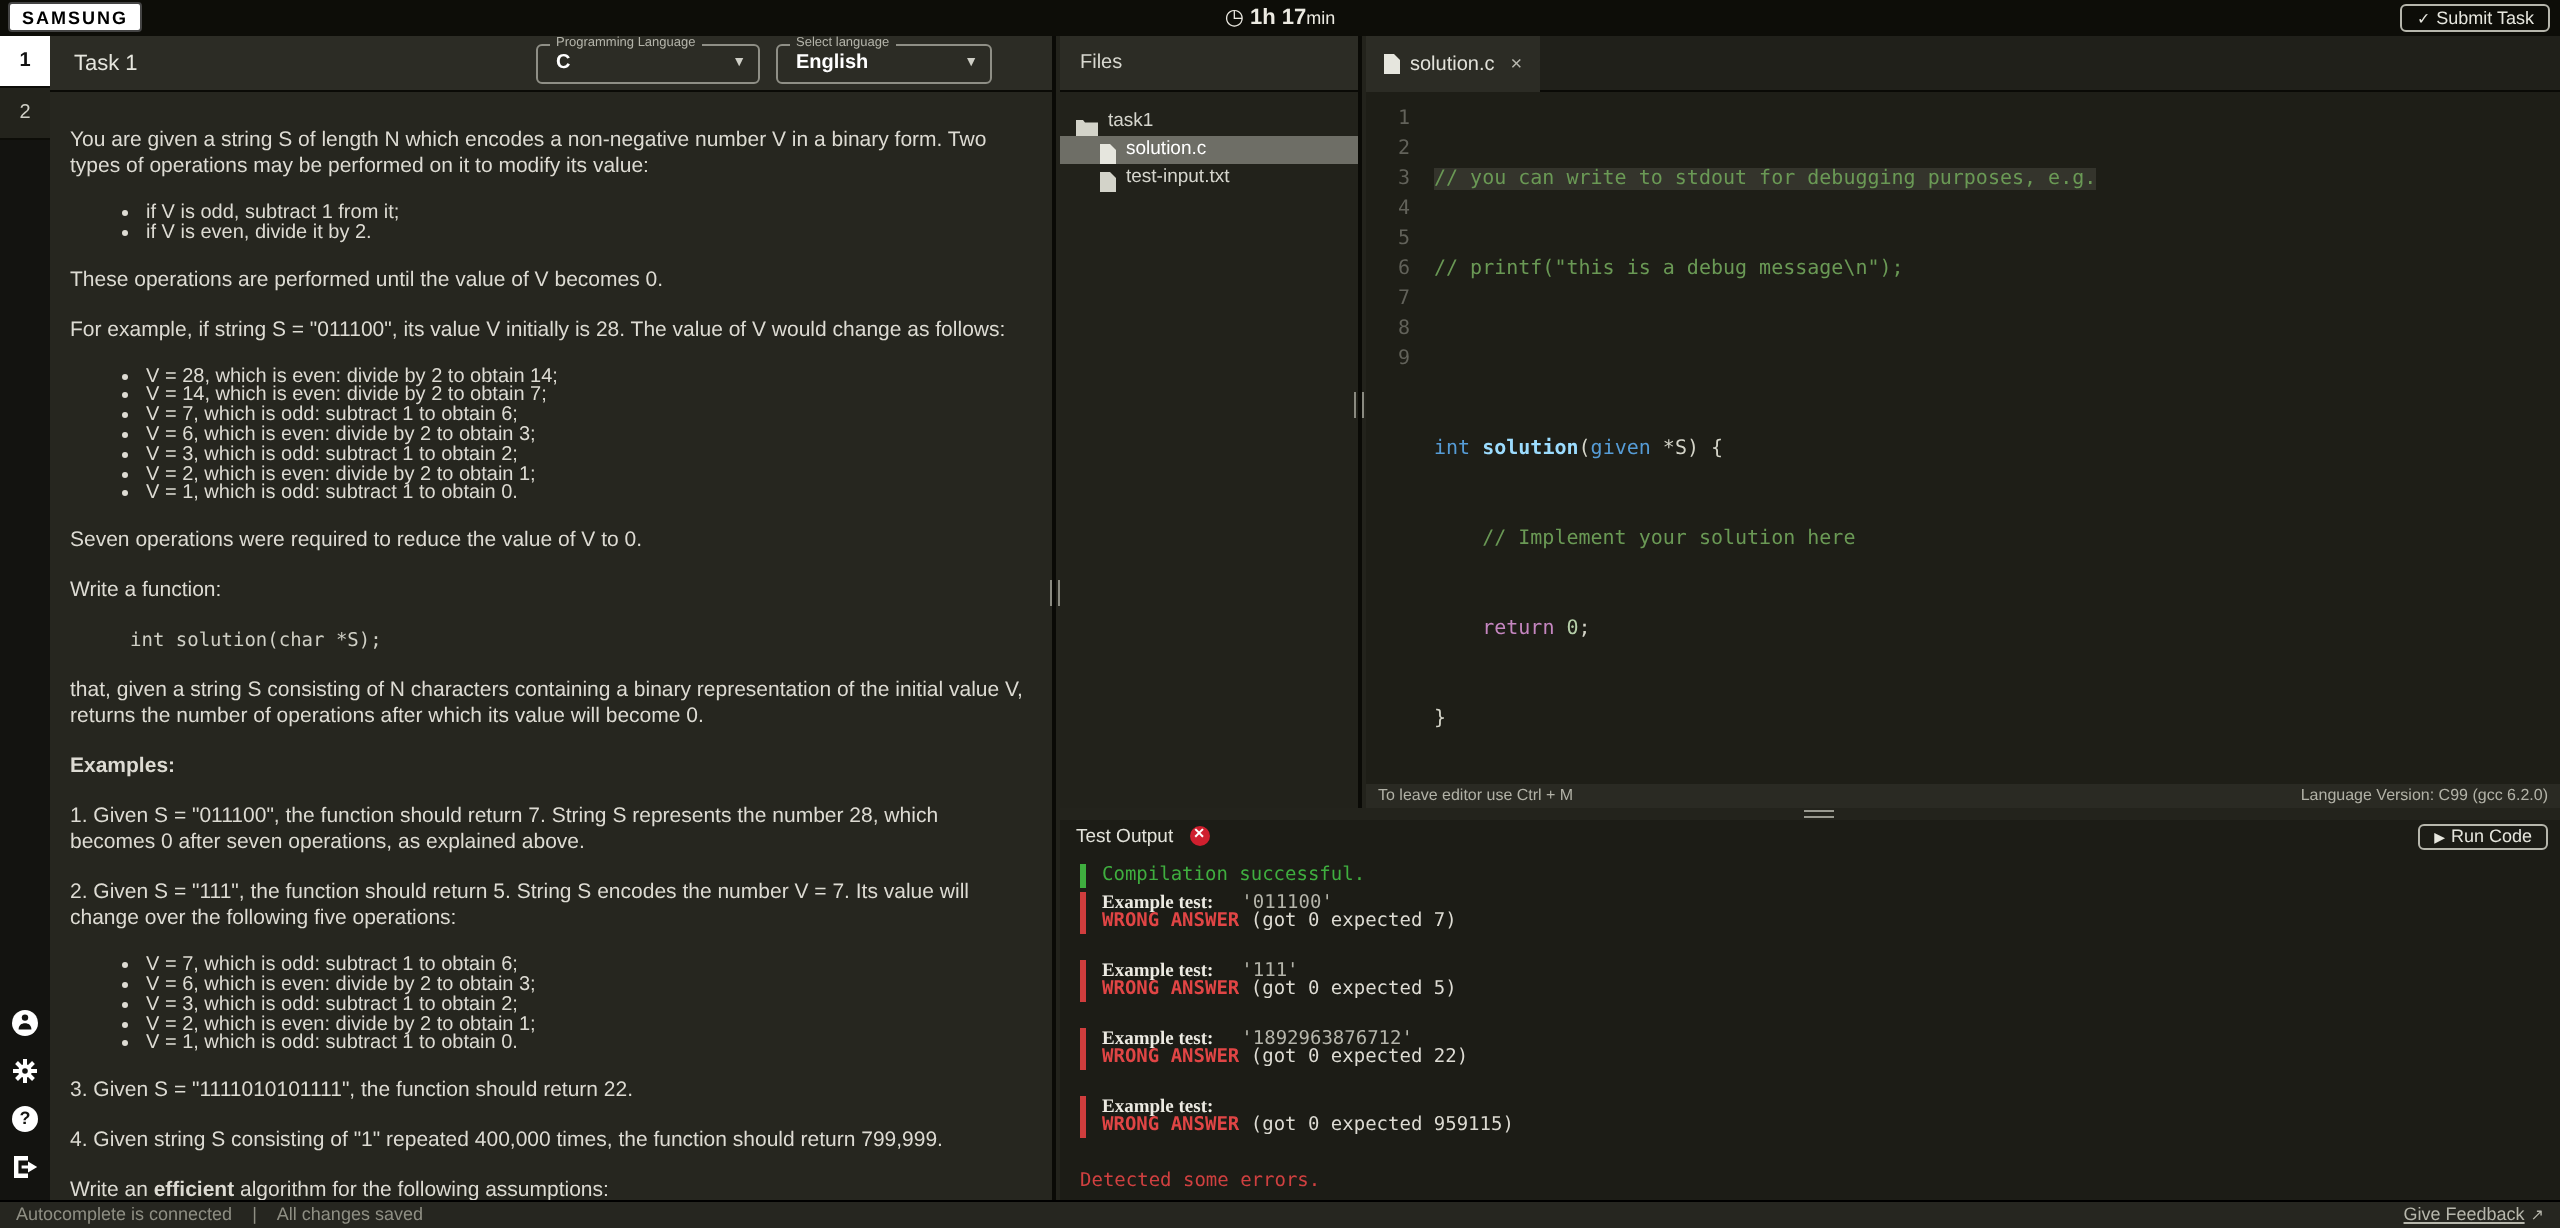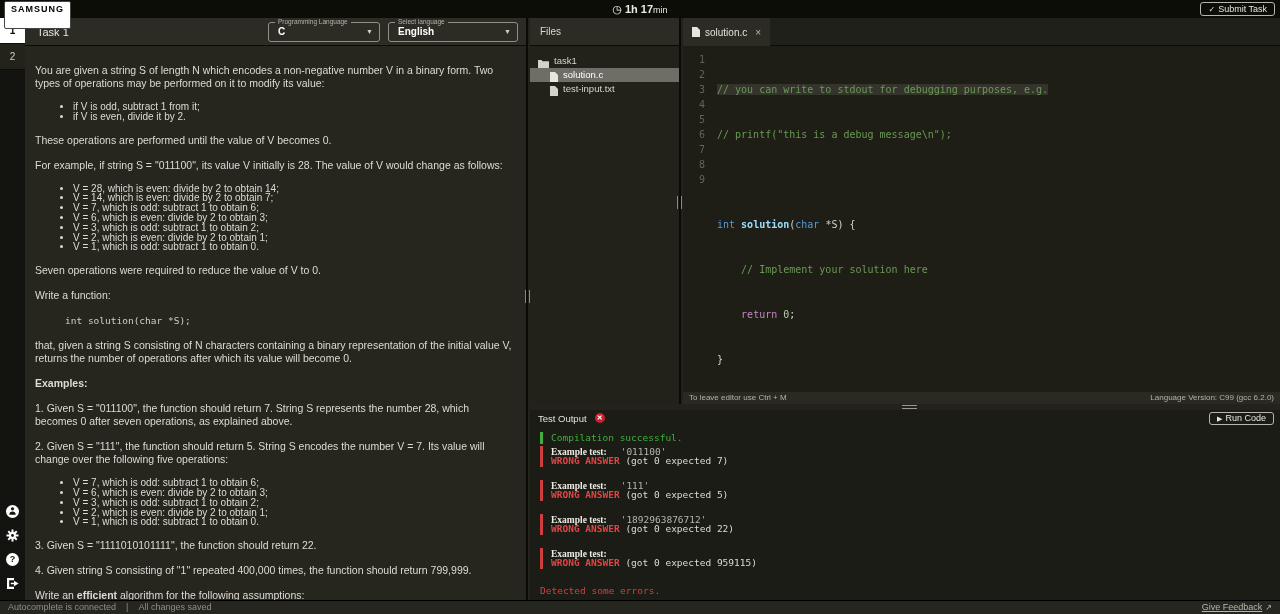--- a/index.html
+++ b/index.html
@@ -7,21 +7,21 @@
   body {
     position:relative;
     background:#23231c;
     font-family:"Liberation Sans", sans-serif;
     color:#d8d8d0;
     -webkit-font-smoothing:antialiased;
   }
   
   .topbar { position:absolute; top:0; left:0; right:0; height:18px; background:#0d0d08; z-index:20; }
   .logo {
-    position:absolute; left:4px; top:1px; height:28px; line-height:14px;
+    position:absolute; left:4px; top:1px; height:15px; line-height:14px;
     background:#fff; color:#000; border:1px solid #444; border-radius:2px;
     font-size:9px; font-weight:bold; letter-spacing:1px; padding:0 6px;
   }
   .timer { position:absolute; left:0; right:0; top:0; height:18px; text-align:center; line-height:18px; color:#eceae2; font-size:11px; font-weight:bold; }
   .timer .clock { font-weight:normal; font-size:11px; margin-right:3px; }
   .timer .unit { font-size:9px; font-weight:normal; }
   .submit-btn {
     position:absolute; right:5px; top:2px; height:14px; line-height:12px;
     border:1px solid #b6b6ac; border-radius:3px; padding:0 7px;
     font-size:9px; color:#e6e6de; background:transparent; cursor:pointer;
@@ -47,21 +47,21 @@
   .task-num.active { background:#fff; color:#111; font-weight:bold; }
   .rail-icons { position:absolute; bottom:10px; left:0; width:25px; display:flex; flex-direction:column; align-items:center; gap:10px; }
   .rail-icon { width:14px; height:14px; display:flex; align-items:center; justify-content:center; cursor:pointer; }
   .help-circle { width:13px; height:13px; border-radius:50%; background:#fff; color:#131310; font-size:9px; font-weight:bold; text-align:center; line-height:13px; }
   
   .task-panel { position:absolute; left:25px; top:18px; width:503px; bottom:14px; background:#26261f; border-right:2px solid #0a0a06;padding-left:48px; }
   .task-header { position:absolute; top:0; left:0; right:0; height:28px; background:#2c2c25; border-bottom:1px solid #0a0a06; }
   .task-title { position:absolute; left:12px; top:0; line-height:28px; font-size:11px; color:#e6e6de; }
   .dd { position:absolute; top:4px; height:20px; border:1px solid #8f8f86; border-radius:3px; cursor:pointer; }
   .dd-lang { left:243px; width:112px; }
-  .dd-locale { left:363px; width:130px; }
+  .dd-locale { left:363px; width:108px; }
   .dd-label { position:absolute; top:-5px; left:6px; font-size:6.5px; color:#b4b4aa; background:#2c2c25; padding:0 3px; white-space:nowrap; }
   .dd-value { position:absolute; left:9px; top:0; line-height:18px; font-size:10px; font-weight:bold; color:#fff; }
   .dd-caret { position:absolute; right:6px; top:5px; font-size:7px; color:#cfcfc6; }
   .task-body {
     position:absolute; top:28px; bottom:0; left:0; right:0;
     padding:18px 12px 0 10px; font-size:10.5px; line-height:13px; color:#dddbd3; overflow:hidden;
   }
   .task-body p { margin:0 0 12px 0; }
   .task-body ul { margin:0 0 12px 0; padding-left:38px; list-style:disc; }
   .task-body li { font-size:10px; line-height:9.8px; }
@@ -268,21 +268,21 @@
 4
 5
 6
 7
 8
 9</div>
     <div class="code-lines">
       <div class="line"><span class="cmt hl1">// you can write to stdout for debugging purposes, e.g.</span></div>
       <div class="line"><span class="cmt">// printf("this is a debug message\n");</span></div>
       <div class="line"></div>
-      <div class="line"><span class="kw">int</span><span> </span><span class="fn">solution</span><span>(</span><span class="kw">char</span><span> *S) {</span></div>
+      <div class="line"><span class="kw">int</span><span> </span><span class="fn">solution</span><span>(</span><span class="kw">given</span><span> *S) {</span></div>
       <div class="line"><span class="cmt">    // Implement your solution here</span></div>
       <div class="line"><span>    </span><span class="kw2">return</span><span> </span><span class="num">0</span><span>;</span></div>
       <div class="line"><span>}</span></div>
       <div class="line"></div>
       <div class="line"></div>
     </div>
   </div>
   <div class="editor-status">
     <span>To leave editor use Ctrl + M</span>
     <span>Language Version: C99 (gcc 6.2.0)</span>

